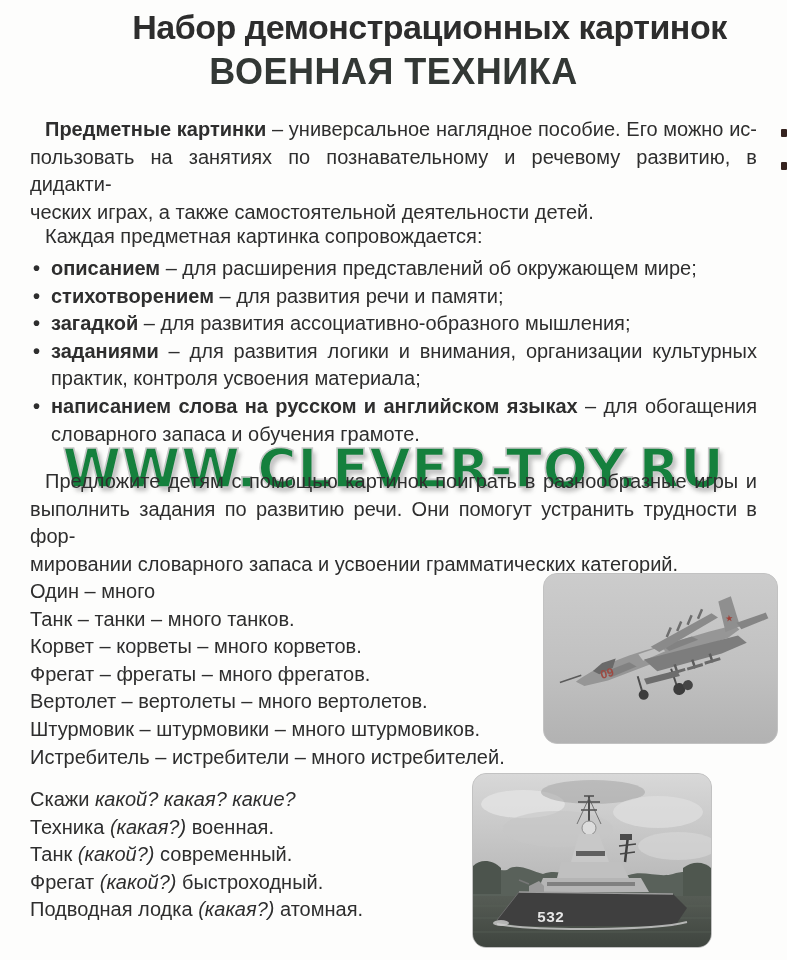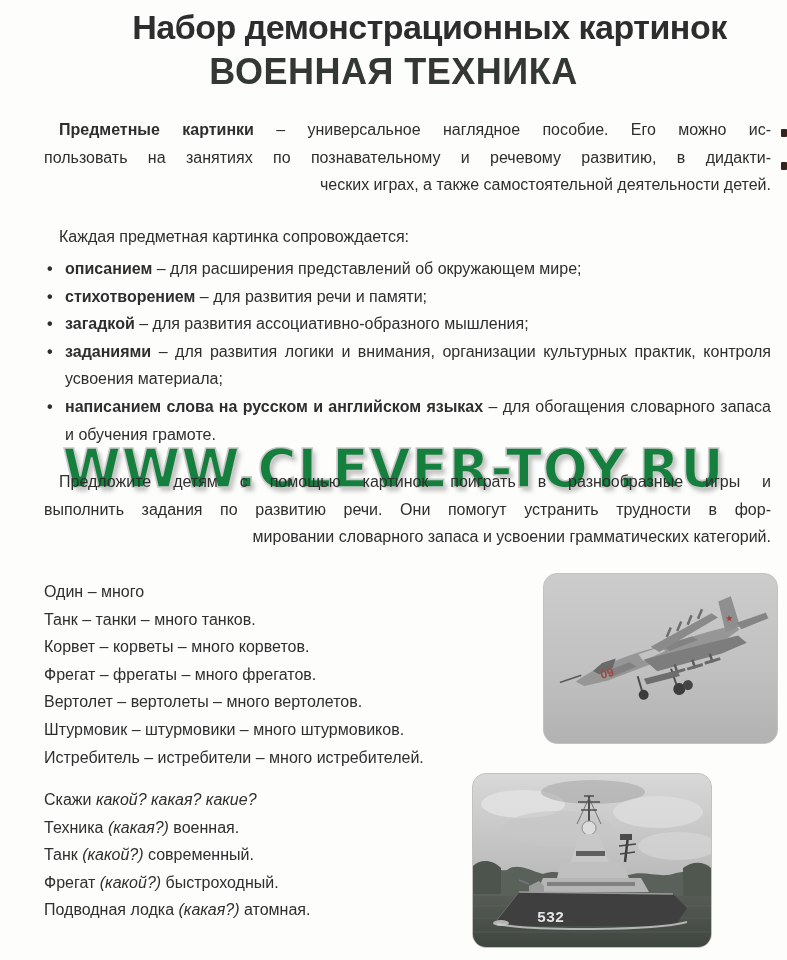--- a/index.html
+++ b/index.html
@@ -1,23 +1,23 @@
 <!DOCTYPE html>
 <html><head>
 <meta charset="utf-8">
 <style>
   html,body{margin:0;padding:0;background:#ffffff;}
   .page{position:relative;width:787px;height:960px;background:#fdfdfc;overflow:hidden;
         font-family:"Liberation Sans","DejaVu Sans",sans-serif;color:#2e2e2e;}
   .abs{position:absolute;}
   .title1{top:8px;left:0;width:100%;text-align:center;font-size:34px;font-weight:bold;color:#2d2d2d;letter-spacing:-0.5px;margin-left:36px;}
   .title2{top:51px;left:0;width:100%;text-align:center;font-size:36px;font-weight:bold;color:#31383530;color:#333835;letter-spacing:0.5px;}
-  .body-block{left:44px;width:727px;font-size:16px;line-height:27.6px;}
+  .body-block{left:30px;width:727px;font-size:20px;line-height:27.6px;}
   .jline{text-align:justify;text-align-last:justify;}
-  .lline{text-align:right;}
+  .lline{text-align:left;}
   .indent{text-indent:15px;}
   b,.b{font-weight:bold;}
   .it{font-style:italic;}
   .p1{top:116px;}
   .acc-head{top:223px;}
   .bullets{top:255px;}
   .bullet-item{position:relative;padding-left:21px;text-align:justify;}
   .dot{position:absolute;left:3px;top:0;font-weight:bold;}
   .p2{top:468px;}
   .watermark{top:438px;left:0;width:100%;text-align:center;font-size:53px;font-weight:bold;

